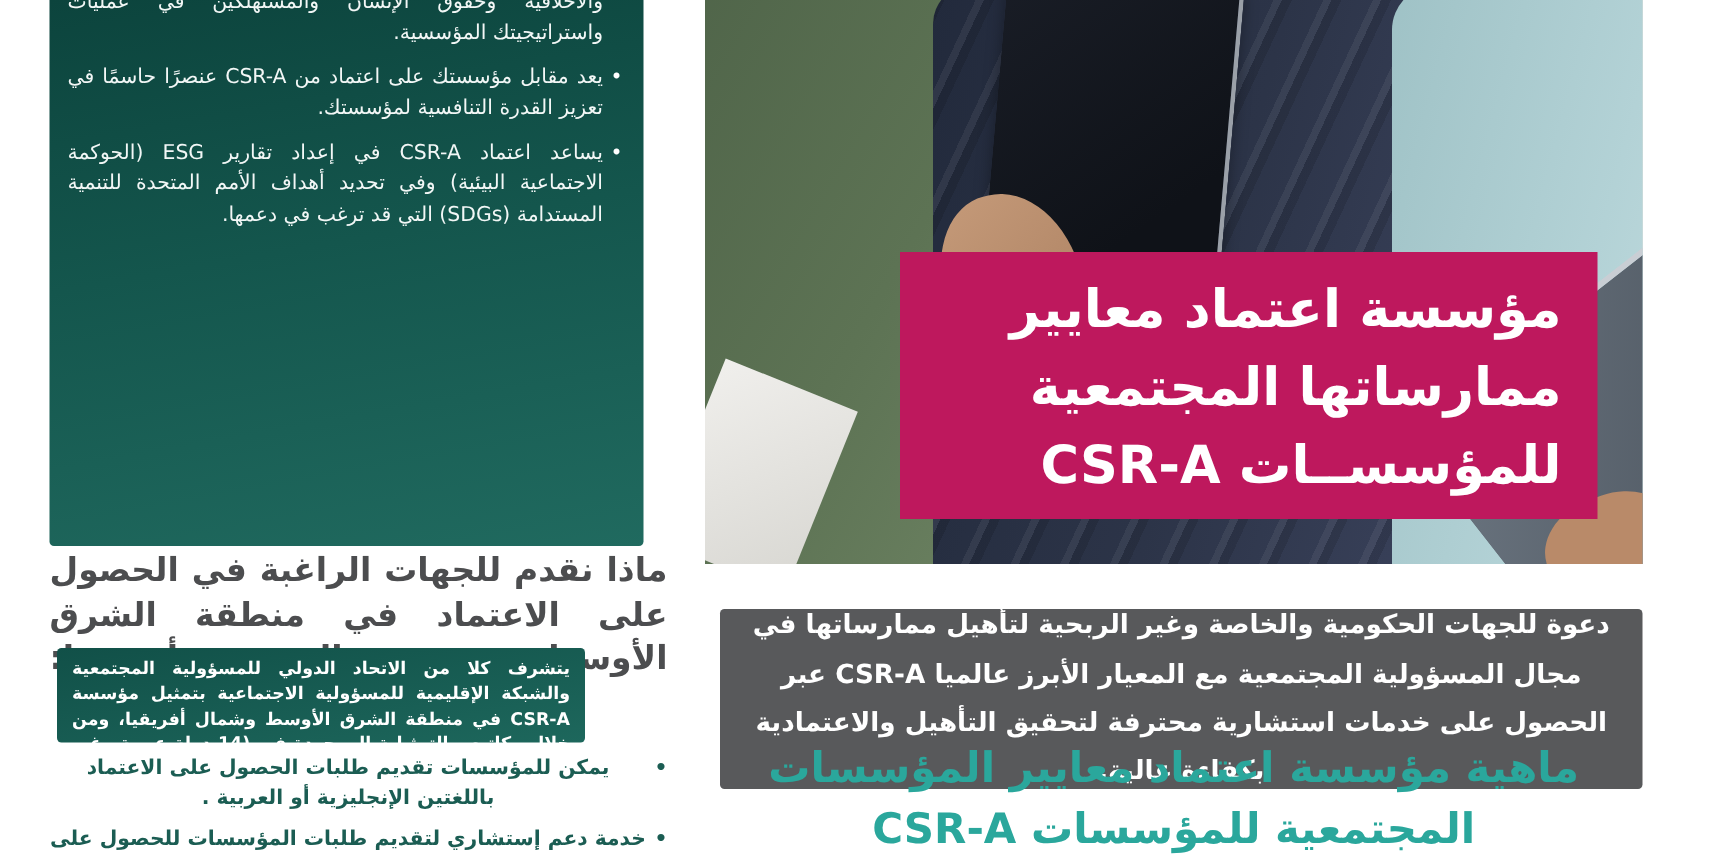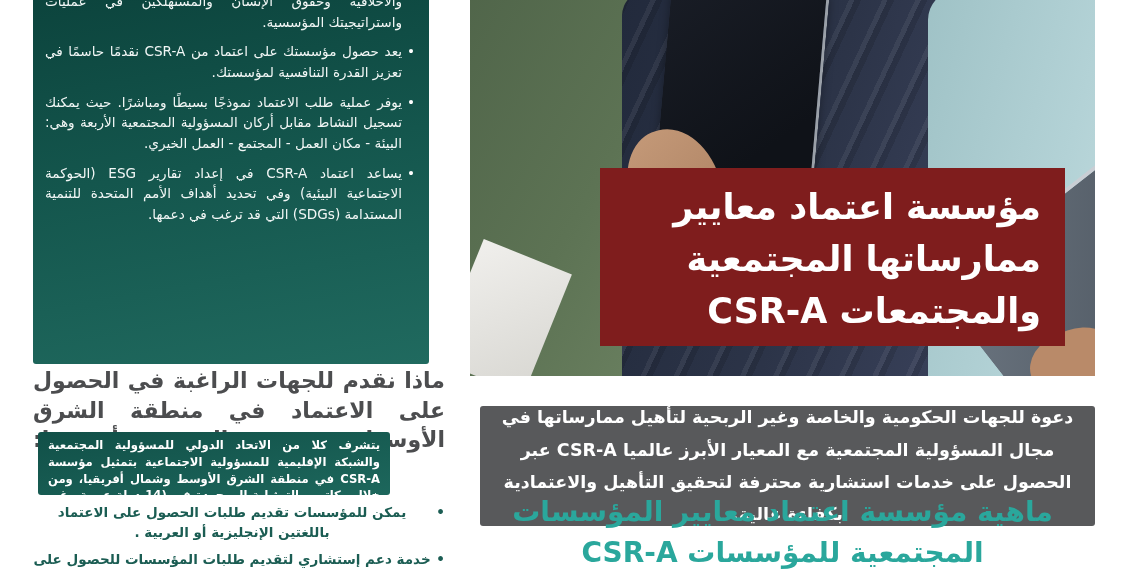--- a/index.html
+++ b/index.html
@@ -143,21 +143,21 @@
   .p-wrist{
     position:absolute;left:560px;top:330px;width:90px;height:70px;
     background:#b98a69;
     border-radius:45%;
     transform:rotate(-20deg);
   }
 
   
   .overlay-title{
     position:absolute;left:600px;top:168px;width:465px;height:178px;
-    background:#7f1d1d;
+    background:#be185d;
     box-sizing:border-box;
     padding:14px 24px 0 24px;
     direction:rtl;
   }
   .overlay-title .line{
     color:#ffffff;
     font-size:35px;
     font-weight:bold;
     line-height:1.48;
     text-align:right;
@@ -198,22 +198,21 @@
   }
 </style>
 </head>
 <body>
 
 <div id="page">
 
   <div class="teal-panel">
     <ul>
       <li class="clipped">والأخلاقية وحقوق الإنسان والمستهلكين في عمليات واستراتيجيتك المؤسسية.</li>
-      <li>يعد حصول مؤسستك على اعتماد من CSR-A نقدمًا حاسمًا في تعزيز القدرة التنافسية لمؤسستك.</li>
-      <li>يوفر عملية طلب الاعتماد نموذجًا بسيطًا ومباشرًا. حيث يمكنك تسجيل النشاط مقابل أركان المسؤولية المجتمعية الأربعة وهي: البيئة - مكان العمل - المجتمع - العمل الخيري.</li>
+      <li>يعد مقابل مؤسستك على اعتماد من CSR-A عنصرًا حاسمًا في تعزيز القدرة التنافسية لمؤسستك.</li>
       <li>يساعد اعتماد CSR-A في إعداد تقارير ESG (الحوكمة الاجتماعية البيئية) وفي تحديد أهداف الأمم المتحدة للتنمية المستدامة (SDGs) التي قد ترغب في دعمها.</li>
     </ul>
   </div>
 
   <div class="offer-heading">ماذا نقدم للجهات الراغبة في الحصول على الاعتماد في منطقة الشرق الأوسط وشمال أفريقيا:</div>
 
   <div class="offer-box">
     <p>يتشرف كلا من الاتحاد الدولي للمسؤولية المجتمعية والشبكة الإقليمية للمسؤولية الاجتماعية بتمثيل مؤسسة CSR-A في منطقة الشرق الأوسط وشمال أفريقيا، ومن خلال مكاتبهم التمثيلية الموجودة في (14 دولة عربية وغير عربية) نقدم الآتي:-</p>
   </div>
 
@@ -229,21 +228,21 @@
     <div class="p-tablet"></div>
     <div class="p-hand"></div>
     <div class="p-blue"></div>
     <div class="p-folder"></div>
     <div class="p-wrist"></div>
   </div>
 
   <div class="overlay-title">
     <div class="line">مؤسسة اعتماد معايير</div>
     <div class="line">ممارساتها المجتمعية</div>
-    <div class="line">والمجتمعات CSR-A</div>
+    <div class="line">للمؤسســات CSR-A</div>
   </div>
 
   <div class="invite-box">
     <p>دعوة للجهات الحكومية والخاصة وغير الربحية لتأهيل ممارساتها في مجال المسؤولية المجتمعية مع المعيار الأبرز عالميا CSR-A عبر الحصول على خدمات استشارية محترفة لتحقيق التأهيل والاعتمادية بكفاءة عالية.</p>
   </div>
 
   <div class="bottom-heading">
     <div class="line">ماهية مؤسسة اعتماد معايير المؤسسات</div>
     <div class="line">المجتمعية للمؤسسات CSR-A</div>
   </div>

